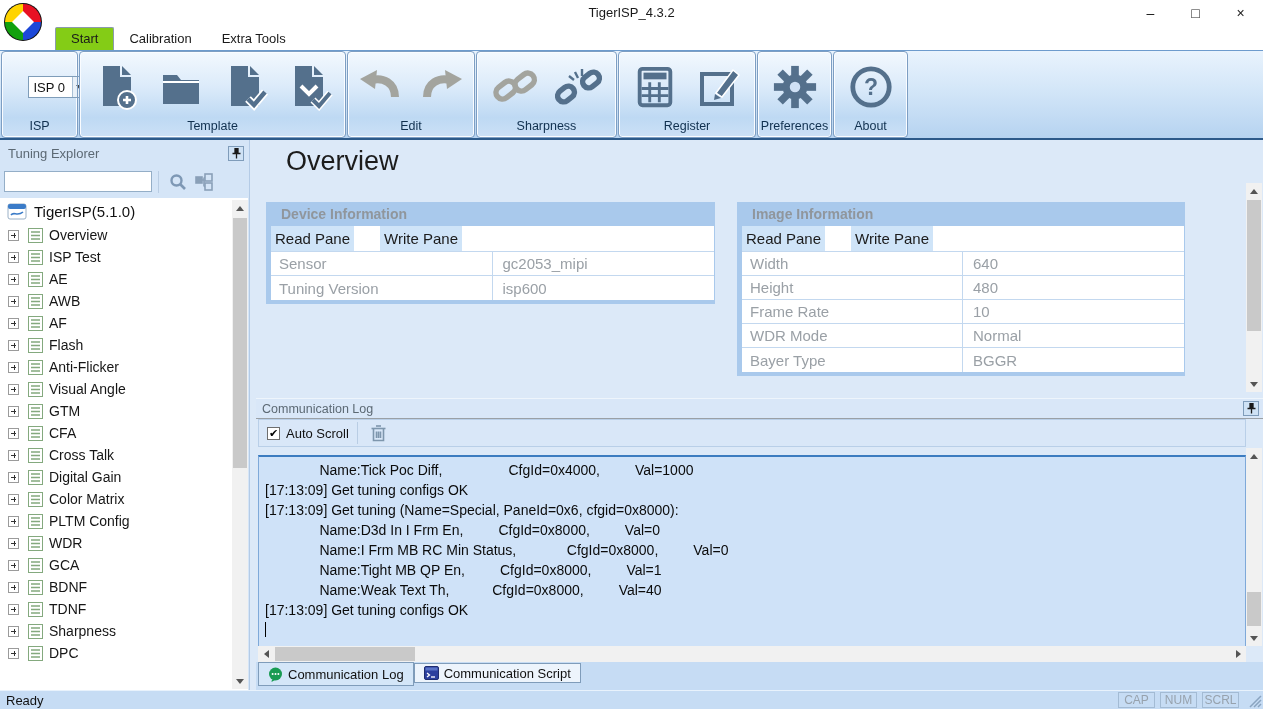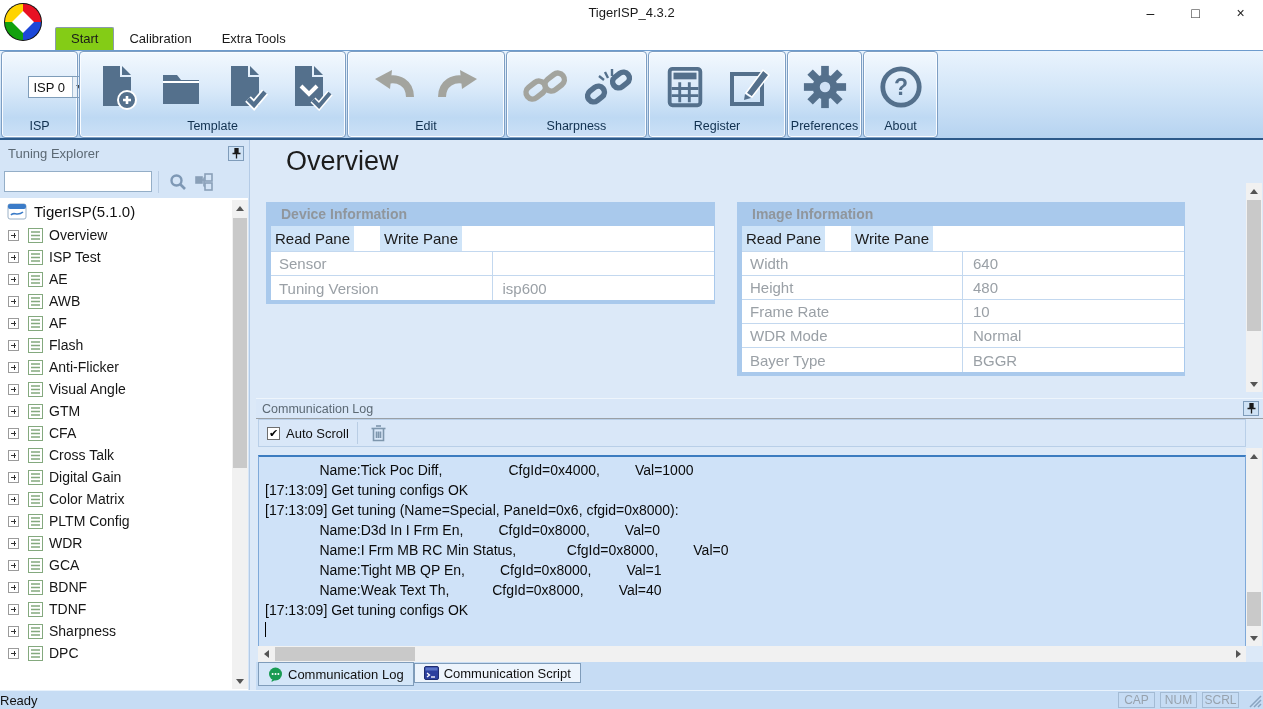--- a/index.html
+++ b/index.html
@@ -89,21 +89,21 @@
   .logline { white-space:pre; font-size:14px; line-height:20px; color:#0b0b0b; }
   .caret { display:inline-block; width:1px; height:15px; background:#000; margin-top:2px; }
   .log-scroll { left:990px; top:308px; height:198px; }
   .log-hscroll { left:2px; top:506px; width:988px; }
   .tabsrow { position:absolute; left:0; right:0; top:522px; height:28px; background:#c6dcf4; display:flex; align-items:flex-start; padding-left:2px; }
   .btab { display:flex; align-items:center; gap:5px; padding:0 9px; border:1px solid #7f9cba; background:#edf4fc; height:20px; font-size:13px; color:#111; margin-top:1px; }
   .btab.active { background:#d4e6f8; height:24px; margin-top:0; }
 
   
   .statusbar { position:absolute; left:0; right:0; bottom:0; height:19px; background:#c6dcf4; border-top:1px solid #e8f2fc; display:flex; align-items:center; }
-  .ready { font-size:13px; color:#111; }
+  .ready { padding-left:6px; font-size:13px; color:#111; }
   .inds { position:absolute; right:24px; top:1px; display:flex; gap:5px; }
   .ind { width:37px; height:16px; border:1px solid #a3bbd4; display:flex; align-items:center; justify-content:center; font-size:12px; color:#97a2ad; }
   .grip { position:absolute; right:1px; bottom:1px; }
 </style>
 </head>
 <body>
 
 <div class="app">
 
   <div class="titlebar">
@@ -174,21 +174,21 @@
             <path d="M29 3 L38 12 L29 12 Z" fill="currentColor"></path>
             <path d="M16 23 L24 31 L32 23" fill="none" stroke="#fff" stroke-width="4"></path>
             <path d="M28 37 L34 43 L45 30" fill="none" stroke="#fff" stroke-width="7"></path>
             <path d="M28 37 L34 43 L45 30" fill="none" stroke="currentColor" stroke-width="4"></path>
           </svg>
         </div>
       </div>
       <div class="glabel">Template</div>
     </div>
 
-    <div class="group" style="width:156px;">
+    <div class="group" style="width:126px;">
       <div class="gicons">
         <div class="ibtn">
           <svg class="ic dis" width="48" height="48" viewBox="0 0 48 48">
             <path d="M40 34 C40 20 28 14 17 17" fill="none" stroke="currentColor" stroke-width="8"></path>
             <path d="M5 16 L22 7 L20 26 Z" fill="currentColor"></path>
           </svg>
         </div>
         <div class="ibtn">
           <svg class="ic dis" width="48" height="48" viewBox="0 0 48 48">
             <path d="M8 34 C8 20 20 14 31 17" fill="none" stroke="currentColor" stroke-width="8"></path>
@@ -535,20 +535,21 @@
       <div class="iphead">Device Information</div>
       <div class="iptable">
         <div class="thead">
           <div class="rp">Read Pane</div>
           <div class="gapcell"></div>
           <div class="wp">Write Pane</div>
           <div class="theadrest"></div>
         </div>
         <div class="trow">
           <div class="tlabel">Sensor</div>
+          <div class="tval">gc2053_mipi</div>
         </div>
         <div class="trow" style="border-bottom:none;">
           <div class="tlabel">Tuning Version</div>
           <div class="tval">isp600</div>
         </div>
       </div>
     </div>
 
     <div class="infopanel" style="left:481px; top:62px; width:448px;">
       <div class="iphead">Image Information</div>

